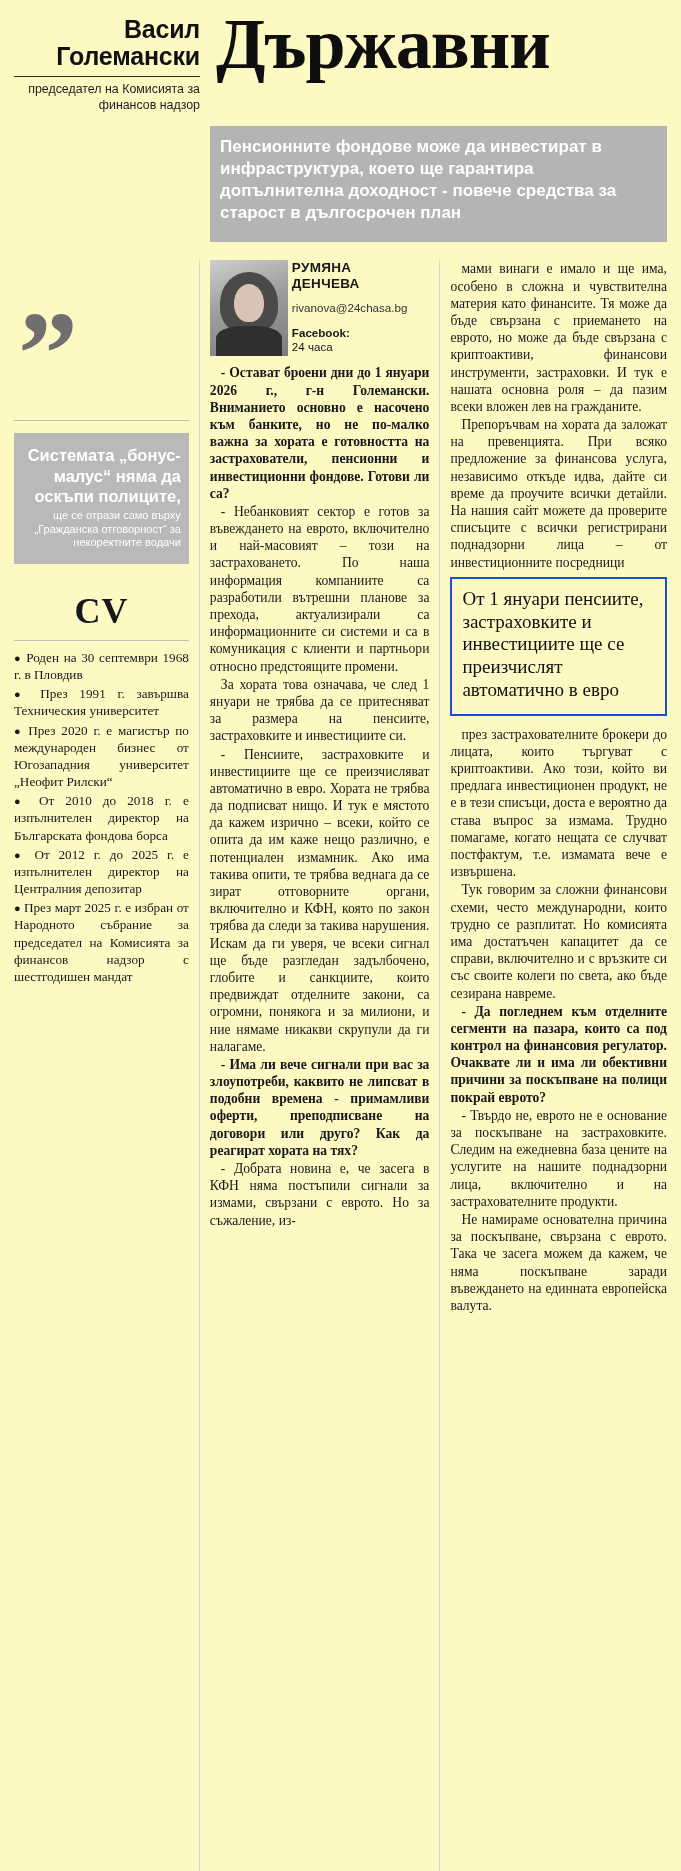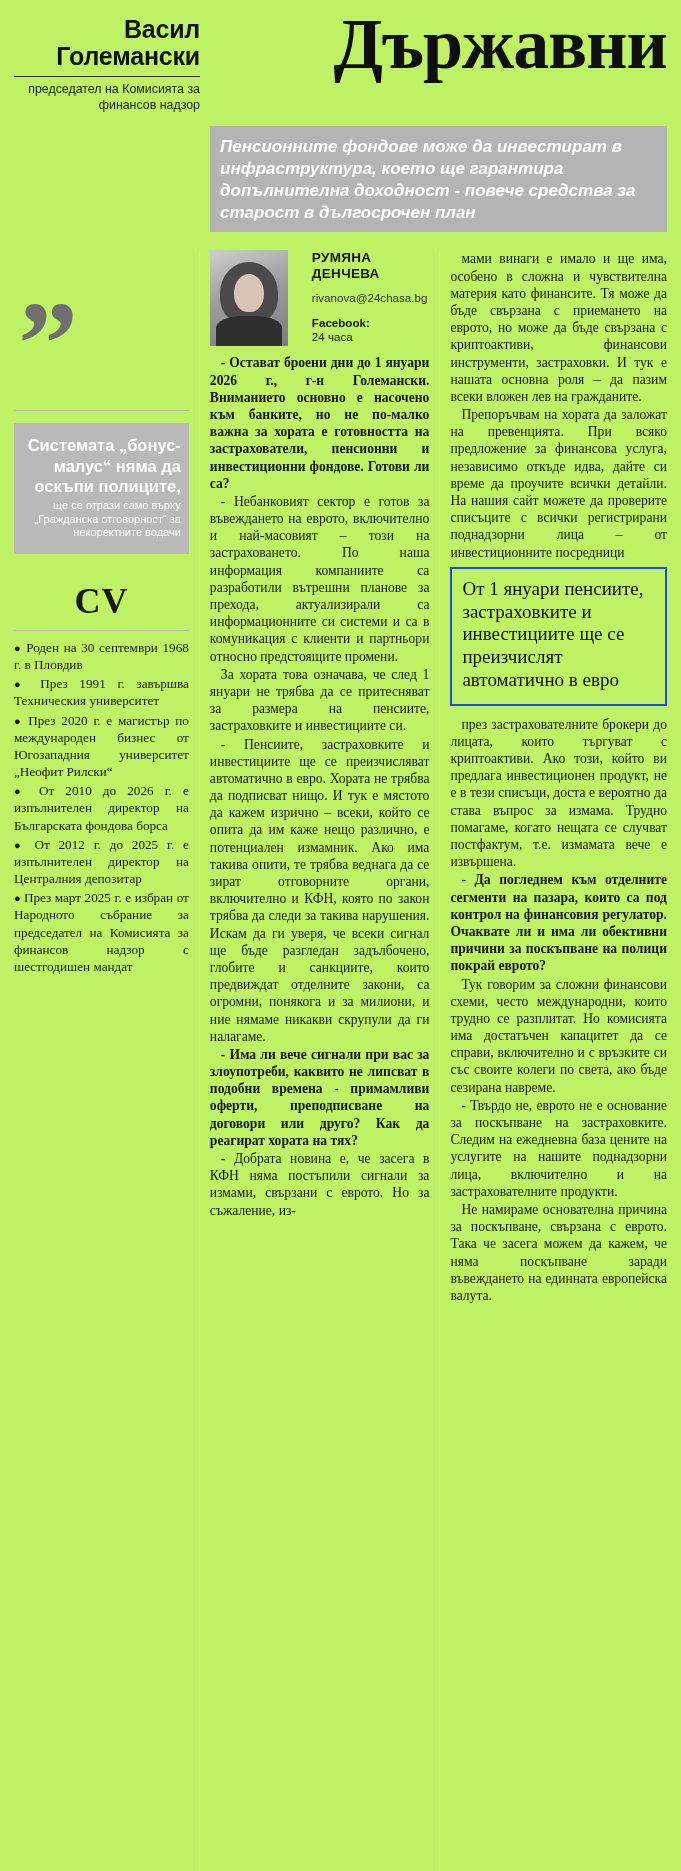--- a/index.html
+++ b/index.html
@@ -10,21 +10,21 @@
     background: #ffffff;
     font-family: "Liberation Serif", serif;
     color: #17181a;
     overflow: hidden;
   }
   .page {
     position: relative;
     width: 681px;
     height: 1871px;
     padding: 16px 14px 10px 14px;
-    background: #bef264;
+    background: #fef9c3;
   }
   
   .masthead {
     display: flex;
     align-items: flex-start;
     height: 110px;
   }
   .byline-block {
     width: 196px;
     padding-right: 10px;
@@ -52,21 +52,20 @@
   .big-title {
     flex: 1;
     font-family: "Liberation Serif", serif;
     font-weight: bold;
     font-size: 72px;
     line-height: 0.96;
     letter-spacing: -1px;
     color: #0f0f0f;
     padding-left: 6px;
     margin-top: -6px;
-    text-align: right;
   }
 
   
   .body-grid {
     display: flex;
     margin-top: 8px;
     height: 1700px;
   }
   .col-left { width: 186px; padding-right: 10px; }
   .col-mid  { width: 242px; padding: 0 10px; border-left: 1px solid #d9d8d4; }
@@ -124,26 +123,25 @@
   .cv-item .bullet { font-size: 11px; }
 
   
   .band {
     background: #b4b4b4;
     color: #ffffff;
     font-family: "Liberation Sans", sans-serif;
     font-weight: bold;
     font-size: 17px;
     line-height: 1.3;
-    padding: 10px 10px 8px 10px;
+    padding: 10px 10px 18px 10px;
     margin-bottom: 10px;
-    font-style: italic;
-  }
-  
-  .author-row { display: flex; gap: 24px; margin-bottom: 8px; }
+  }
+  
+  .author-row { display: flex; gap: 4px; margin-bottom: 8px; }
   .author-photo {
     width: 78px; height: 96px;
     background: linear-gradient(160deg,#cfcfcf 0%, #9d9d9d 45%, #7c7c7c 100%);
     position: relative;
     overflow: hidden;
     flex: 0 0 78px;
   }
   .author-photo .hair {
     position:absolute; left:10px; top:12px; width:58px; height:62px;
     background:#4a4a4a; border-radius:50% 50% 42% 42%;
@@ -215,21 +213,21 @@
         <div class="strong">Системата „бонус-малус“ няма да оскъпи полиците,</div>
         <div class="rest">ще се отрази само върху „Гражданска отговорност“ за некоректните водачи</div>
       </div>
 
       <div class="cv-head">CV</div>
       <div class="cv-rule"></div>
       <div class="cv-list">
         <div class="cv-item"><span class="bullet">●&nbsp;</span><span>Роден на 30 септември 1968 г. в Пловдив</span></div>
         <div class="cv-item"><span class="bullet">●&nbsp;</span><span>През 1991 г. завършва Техническия университет</span></div>
         <div class="cv-item"><span class="bullet">●&nbsp;</span><span>През 2020 г. е магистър по международен бизнес от Югозападния университет „Неофит Рилски“</span></div>
-        <div class="cv-item"><span class="bullet">●&nbsp;</span><span>От 2010 до 2026 г. е изпълнителен директор на Българската фондова борса</span></div>
+        <div class="cv-item"><span class="bullet">●&nbsp;</span><span>От 2010 до 2018 г. е изпълнителен директор на Българската фондова борса</span></div>
         <div class="cv-item"><span class="bullet">●&nbsp;</span><span>От 2012 г. до 2025 г. е изпълнителен директор на Централния депозитар</span></div>
         <div class="cv-item"><span class="bullet">●&nbsp;</span><span>През март 2025 г. е избран от Народното събрание за председател на Комисията за финансов надзор с шестгодишен мандат</span></div>
       </div>
     </div>
 
     <div class="col-mid">
       <div class="author-row">
         <div class="author-photo">
           <div class="hair"></div>
           <div class="face"></div>
@@ -254,19 +252,19 @@
       <p class="t">- Добрата новина е, че засега в КФН няма постъпили сигнали за измами, свързани с еврото. Но за съжаление, из-</p>
     </div>
 
     <div class="col-right">
       <p class="t">мами винаги е имало и ще има, особено в сложна и чувствителна материя като финансите. Тя може да бъде свързана с приемането на еврото, но може да бъде свързана с криптоактиви, финансови инструменти, застраховки. И тук е нашата основна роля – да пазим всеки вложен лев на гражданите.</p>
       <p class="t">Препоръчвам на хората да заложат на превенцията. При всяко предложение за финансова услуга, независимо откъде идва, дайте си време да проучите всички детайли. На нашия сайт можете да проверите списъците с всички регистрирани поднадзорни лица – от инвестиционните посредници</p>
 
       <div class="inset-quote">От 1 януари пенсиите, застраховките и инвестициите ще се преизчислят автоматично в евро</div>
 
       <p class="t">през застрахователните брокери до лицата, които търгуват с криптоактиви. Ако този, който ви предлага инвестиционен продукт, не е в тези списъци, доста е вероятно да става въпрос за измама. Трудно помагаме, когато нещата се случват постфактум, т.е. измамата вече е извършена.</p>
+      <p class="t">Тук говорим за сложни финансови схеми, често международни, които трудно се разплитат. Но комисията има достатъчен капацитет да се справи, включително и с връзките си със своите колеги по света, ако бъде сезирана навреме.</p>
       <p class="t" style="font-weight:bold;">- Да погледнем към отделните сегменти на пазара, които са под контрол на финансовия регулатор. Очаквате ли и има ли обективни причини за поскъпване на полици покрай еврото?</p>
-      <p class="t">Тук говорим за сложни финансови схеми, често международни, които трудно се разплитат. Но комисията има достатъчен капацитет да се справи, включително и с връзките си със своите колеги по света, ако бъде сезирана навреме.</p>
       <p class="t">- Твърдо не, еврото не е основание за поскъпване на застраховките. Следим на ежедневна база цените на услугите на нашите поднадзорни лица, включително и на застрахователните продукти.</p>
       <p class="t">Не намираме основателна причина за поскъпване, свързана с еврото. Така че засега можем да кажем, че няма поскъпване заради въвеждането на единната европейска валута.</p>
     </div>
   </div>
 </div>
 
 </body></html>

